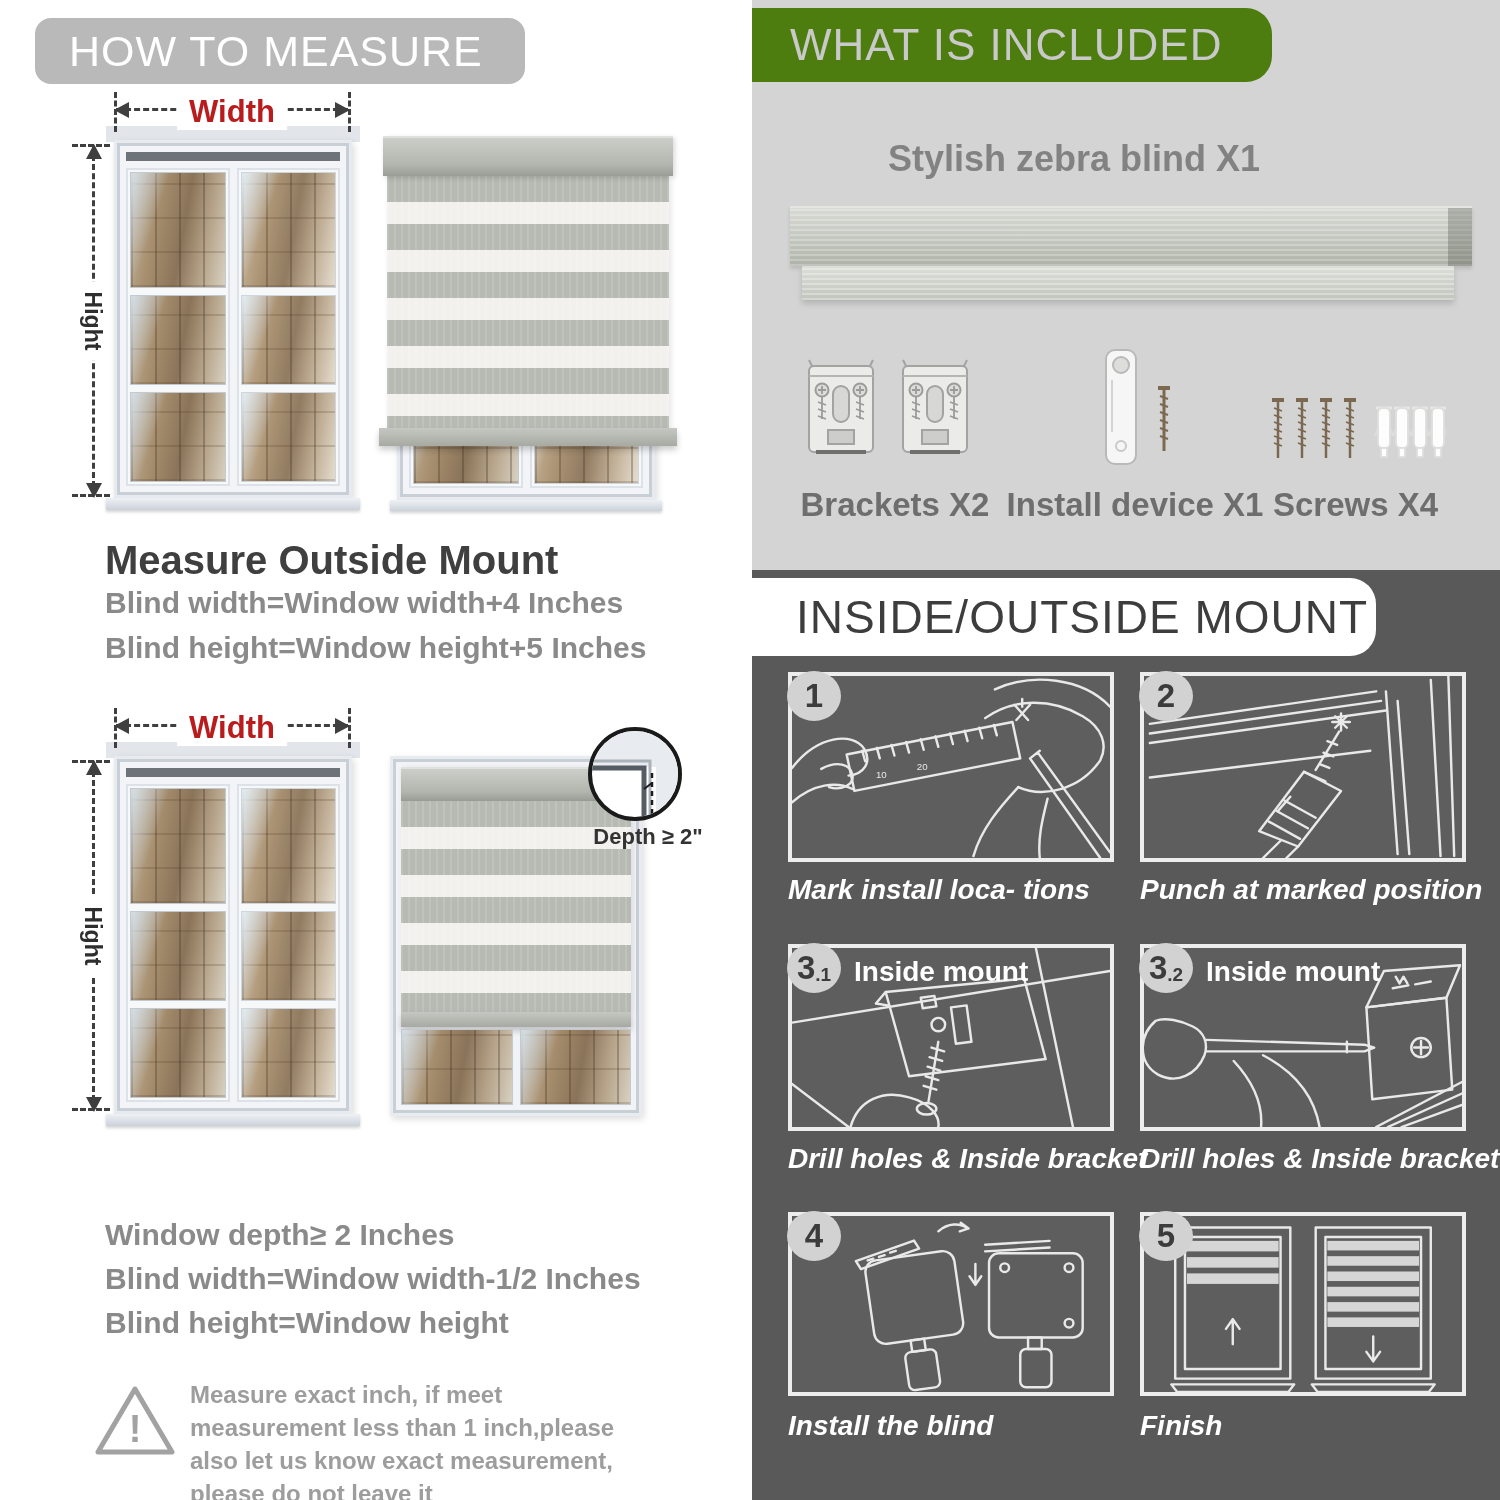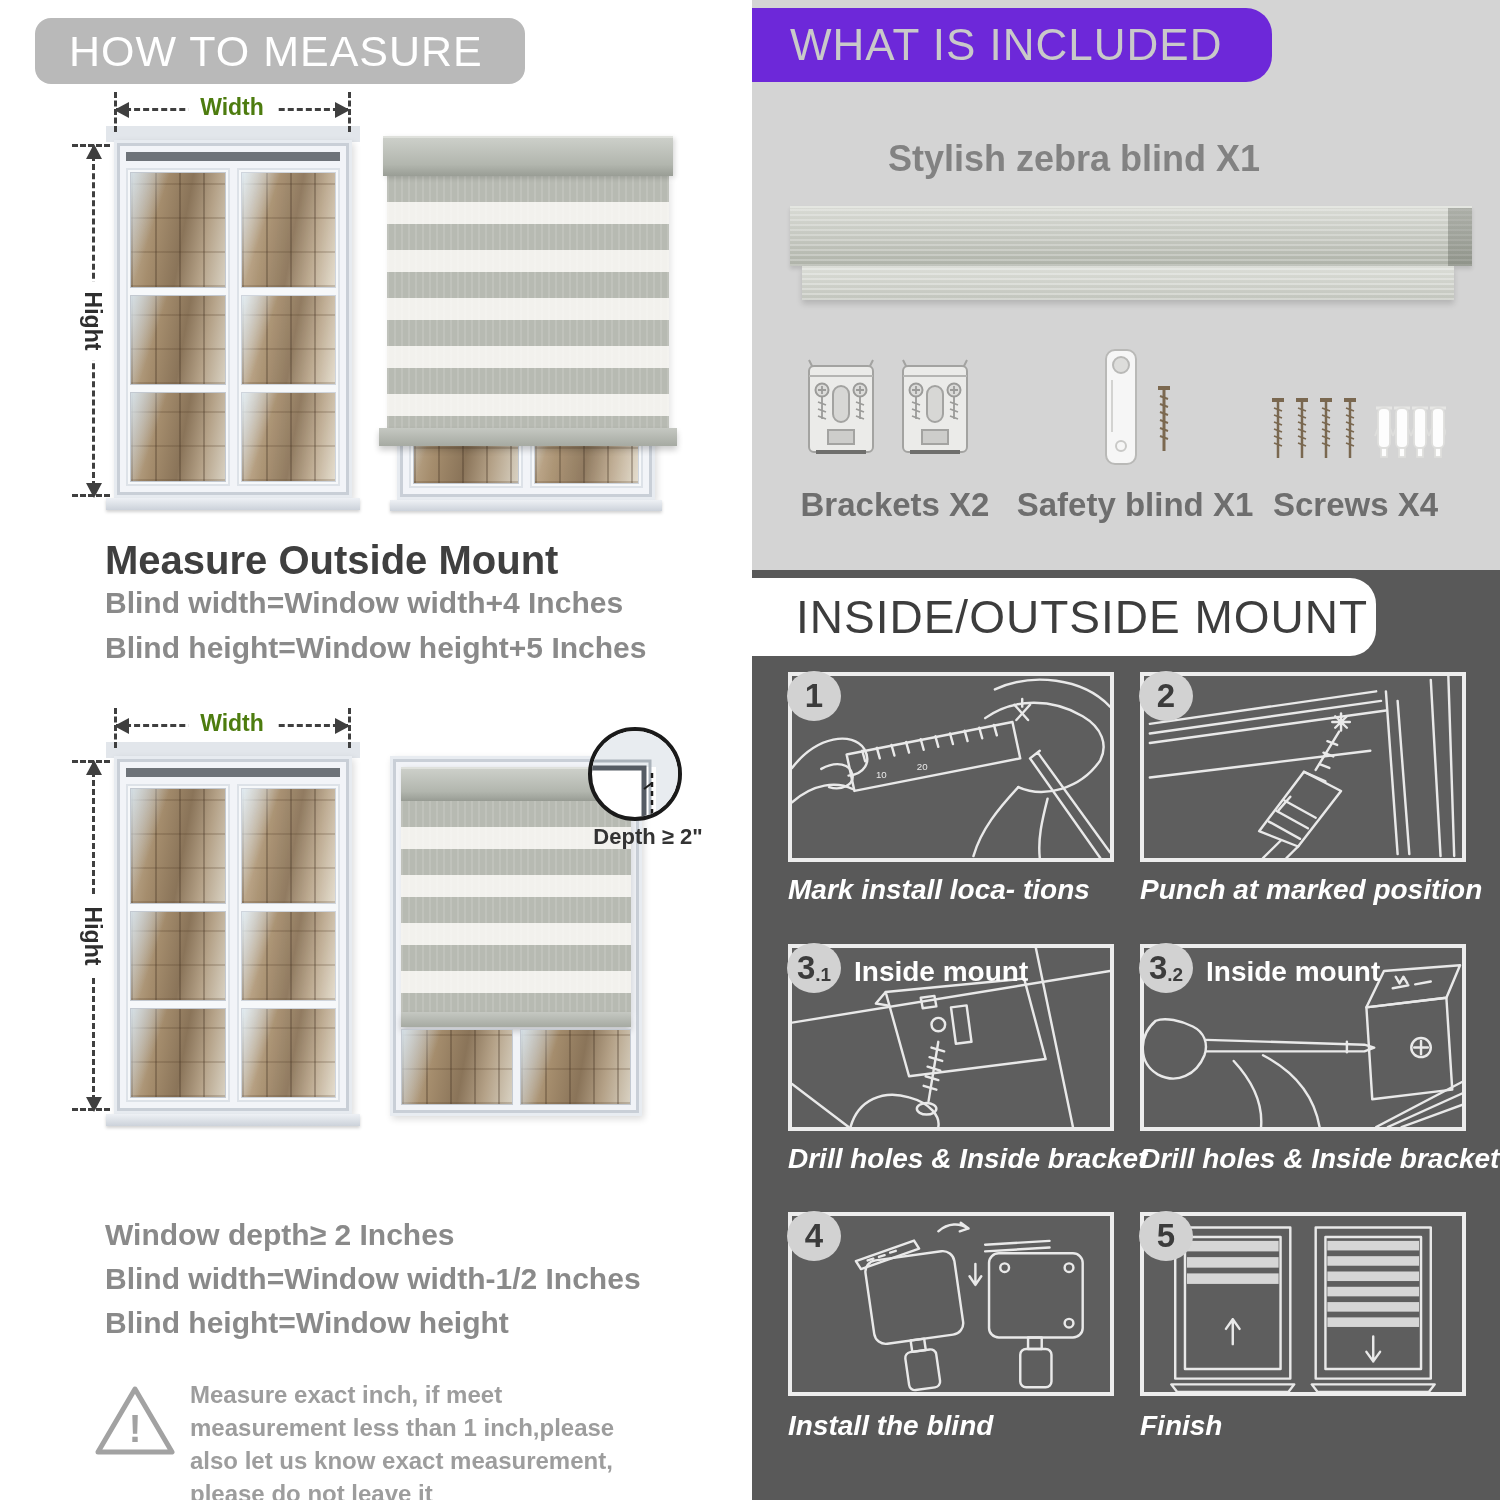--- a/index.html
+++ b/index.html
@@ -5,39 +5,39 @@
   html,body{margin:0;padding:0;background:#fff;}
   #root{position:relative;width:1500px;height:1500px;background:#ffffff;overflow:hidden;
         font-family:"Liberation Sans", sans-serif; -webkit-user-select:none; user-select:none;}
   .abs{position:absolute;box-sizing:border-box;}
 
   
   .pill{font-weight:400;letter-spacing:1px;white-space:nowrap;}
   .pill-left{left:35px;top:18px;width:490px;height:66px;background:#b9b9b9;border-radius:16px;
              color:#fff;font-size:43px;line-height:66px;padding-left:34px;}
   .panel-light{left:752px;top:0;width:748px;height:570px;background:#d4d4d4;}
-  .pill-included{left:752px;top:8px;width:520px;height:74px;background:#6d28d9;border-radius:0 26px 26px 0;
+  .pill-included{left:752px;top:8px;width:520px;height:74px;background:#4d7c0f;border-radius:0 26px 26px 0;
              color:#c9c9c9;font-size:44px;line-height:74px;padding-left:38px;}
   .panel-dark{left:752px;top:570px;width:748px;height:930px;background:#595959;}
   .pill-mount{left:752px;top:578px;width:624px;height:78px;background:#fff;border-radius:0 26px 26px 0;
              color:#3d3d3d;font-size:46px;line-height:78px;padding-left:44px;}
 
   
   .h-sec{font-size:40px;font-weight:700;color:#3f3f3f;white-space:nowrap;}
   .body-line{font-size:30px;font-weight:700;color:#8a8a8a;white-space:nowrap;}
   .note-text{font-size:24px;font-weight:700;color:#9d9d9d;line-height:33px;}
 
   
   .measure-h{position:absolute;border-top:3px dashed #3f3f3f;}
   .measure-h .ah-l{position:absolute;left:-2px;top:-9px;width:0;height:0;
       border-top:8px solid transparent;border-bottom:8px solid transparent;border-right:15px solid #3f3f3f;}
   .measure-h .ah-r{position:absolute;right:-2px;top:-9px;width:0;height:0;
       border-top:8px solid transparent;border-bottom:8px solid transparent;border-left:15px solid #3f3f3f;}
   .measure-h .mlabel{position:absolute;left:50%;top:-17px;transform:translateX(-50%);
-      background:#fff;padding:0 12px;font-size:23px;font-weight:700;color:#4d7c0f;}
+      background:#fff;padding:0 12px;font-size:31px;font-weight:700;color:#b91c1c;}
   .measure-v{position:absolute;border-left:3px dashed #3f3f3f;}
   .measure-v .av-t{position:absolute;top:-2px;left:-9px;width:0;height:0;
       border-left:8px solid transparent;border-right:8px solid transparent;border-bottom:15px solid #3f3f3f;}
   .measure-v .av-b{position:absolute;bottom:-2px;left:-9px;width:0;height:0;
       border-left:8px solid transparent;border-right:8px solid transparent;border-top:15px solid #3f3f3f;}
   .measure-v .mlabel{position:absolute;top:50%;left:-16px;transform:translateY(-50%);
       background:#fff;padding:10px 0;font-size:23px;font-weight:700;color:#2e2e2e;
       writing-mode:vertical-rl;}
   .guide-v{position:absolute;width:0;border-left:3px dashed #3f3f3f;}
   .guide-h{position:absolute;height:0;border-top:3px dashed #3f3f3f;}
@@ -323,21 +323,21 @@
       <g transform="translate(170,8)">
           <path d="M-8,4 h16" stroke="#e6e6e4" stroke-width="3"></path>
           <rect x="-6" y="4" width="12" height="40" rx="5" fill="#fdfdfd" stroke="#dededc" stroke-width="1.8"></rect>
           <path d="M-6,24 l-3,8 M6,24 l3,8" stroke="#dededc" stroke-width="1.8"></path>
           <rect x="-3" y="44" width="6" height="9" fill="#fdfdfd" stroke="#dededc" stroke-width="1.8"></rect>
         </g>
     </g>
   </svg>
 
   <div class="abs comp-label" style="left:790px;top:486px;width:210px;">Brackets X2</div>
-  <div class="abs comp-label" style="left:1005px;top:486px;width:260px;">Safety blind X1</div>
+  <div class="abs comp-label" style="left:1005px;top:486px;width:260px;">Install device X1</div>
   <div class="abs comp-label" style="left:1258px;top:486px;width:195px;">Screws X4</div>
 
   <div class="abs panel-dark"></div>
   <div class="abs pill pill-mount">
     <span>INSIDE/OUTSIDE MOUNT</span>
   </div>
 
   <div class="abs step" style="left:788px;top:672px;width:326px;height:190px;">
     <svg class="art lineart" viewBox="0 0 326 190" preserveAspectRatio="none">
       <path d="M0,96 C26,62 62,58 74,76 C82,90 74,102 58,104"></path>

